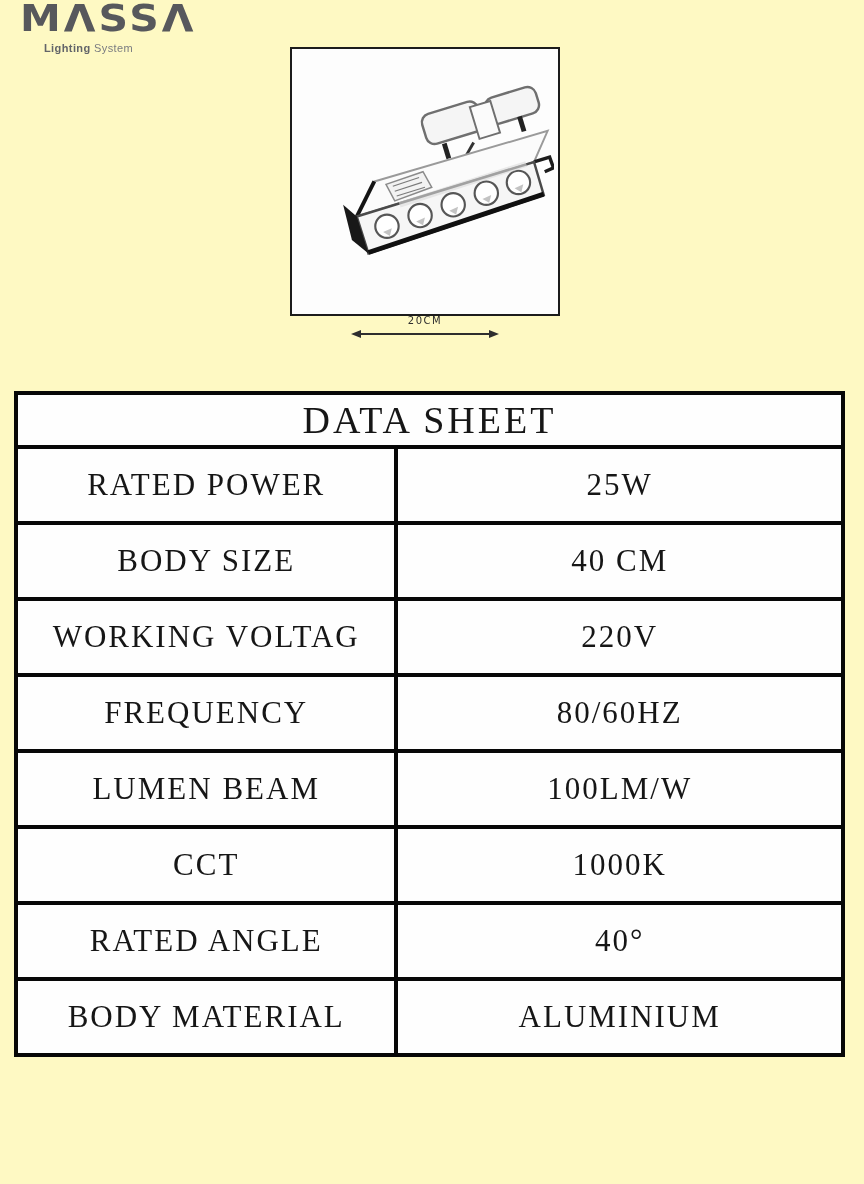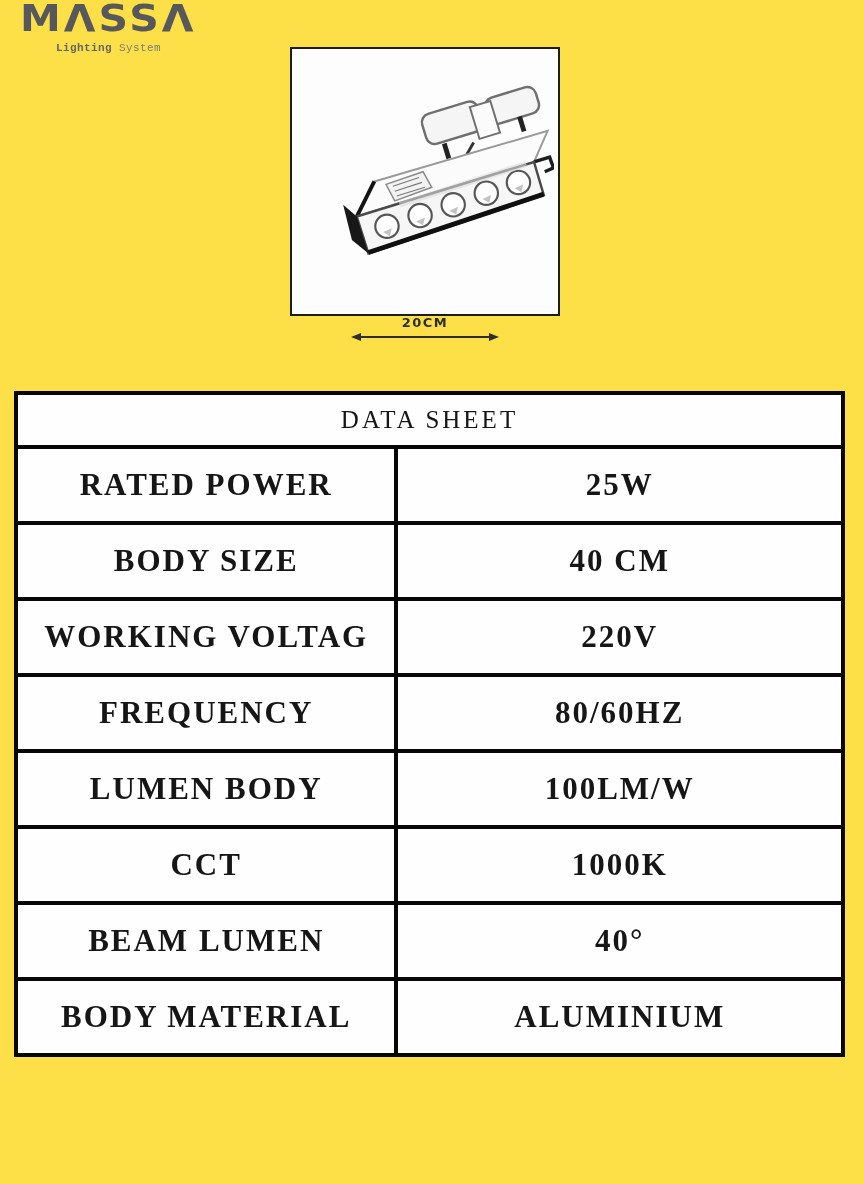--- a/index.html
+++ b/index.html
@@ -4,21 +4,21 @@
 <style>
   html, body {
     margin: 0;
     padding: 0;
     background: #ffffff;
   }
   .page {
     position: relative;
     width: 864px;
     height: 1184px;
-    background: #fde047;
+    background: #fef9c3;
     overflow: hidden;
     font-family: "Liberation Serif", serif;
     color: #141414;
   }
 
   
   .logo {
     position: absolute;
     top: 0px;
     left: 20px;
@@ -27,24 +27,24 @@
     font-family: "DejaVu Sans", sans-serif;
     font-weight: bold;
     font-size: 41px;
     line-height: 1.0;
     letter-spacing: 3px;
     color: #57585c;
     transform: scaleY(0.92);
     transform-origin: top left;
   }
   .logo-sub {
-    font-family: Liberation Mono, monospace;
+    font-family: Liberation Sans, sans-serif;
     font-size: 11px;
     color: #636569;
-    margin: 1px 0 0 36px;
+    margin: 1px 0 0 24px;
     letter-spacing: 0.4px;
   }
   .logo-sub .w1 { font-weight: bold; }
   .logo-sub .w2 { font-weight: normal; color: #7a7c80; }
 
   
   .figure-box {
     position: absolute;
     left: 290px;
     top: 47px;
@@ -57,22 +57,22 @@
 
   .dimension {
     position: absolute;
     left: 290px;
     top: 316px;
     width: 270px;
     text-align: center;
   }
   .dimension-label {
     font-family: "DejaVu Sans", sans-serif;
-    font-weight: bold;
-    font-size: 13px;
+    font-weight: normal;
+    font-size: 10px;
     letter-spacing: 1.5px;
     color: #2e2e2e;
     line-height: 1.0;
   }
   .dimension-arrow { margin-top: 1px; }
 
   
   .sheet {
     position: absolute;
     left: 14px;
@@ -87,28 +87,27 @@
   table.datasheet th,
   table.datasheet td {
     border: 4px solid #070707;
     text-align: center;
     vertical-align: middle;
     font-weight: normal;
     color: #161616;
   }
   table.datasheet th.title-cell {
     height: 48px;
-    font-size: 25px;
+    font-size: 38px;
     letter-spacing: 3px;
   }
   table.datasheet td {
     height: 70px;
     font-size: 31px;
     letter-spacing: 2px;
-    font-weight: bold;
   }
   col.c-label { width: 46%; }
   col.c-value { width: 54%; }
 </style>
 </head>
 <body>
 
 <div class="page">
 
   <div class="logo">
@@ -199,29 +198,29 @@
       </tr>
       <tr>
         <td>WORKING VOLTAG</td>
         <td>220V</td>
       </tr>
       <tr>
         <td>FREQUENCY</td>
         <td>80/60HZ</td>
       </tr>
       <tr>
-        <td>LUMEN BODY</td>
+        <td>LUMEN BEAM</td>
         <td>100LM/W</td>
       </tr>
       <tr>
         <td>CCT</td>
         <td>1000K</td>
       </tr>
       <tr>
-        <td>BEAM LUMEN</td>
+        <td>RATED ANGLE</td>
         <td>40°</td>
       </tr>
       <tr>
         <td>BODY MATERIAL</td>
         <td>ALUMINIUM</td>
       </tr>
     </tbody>
       </table>
   </div>
 

